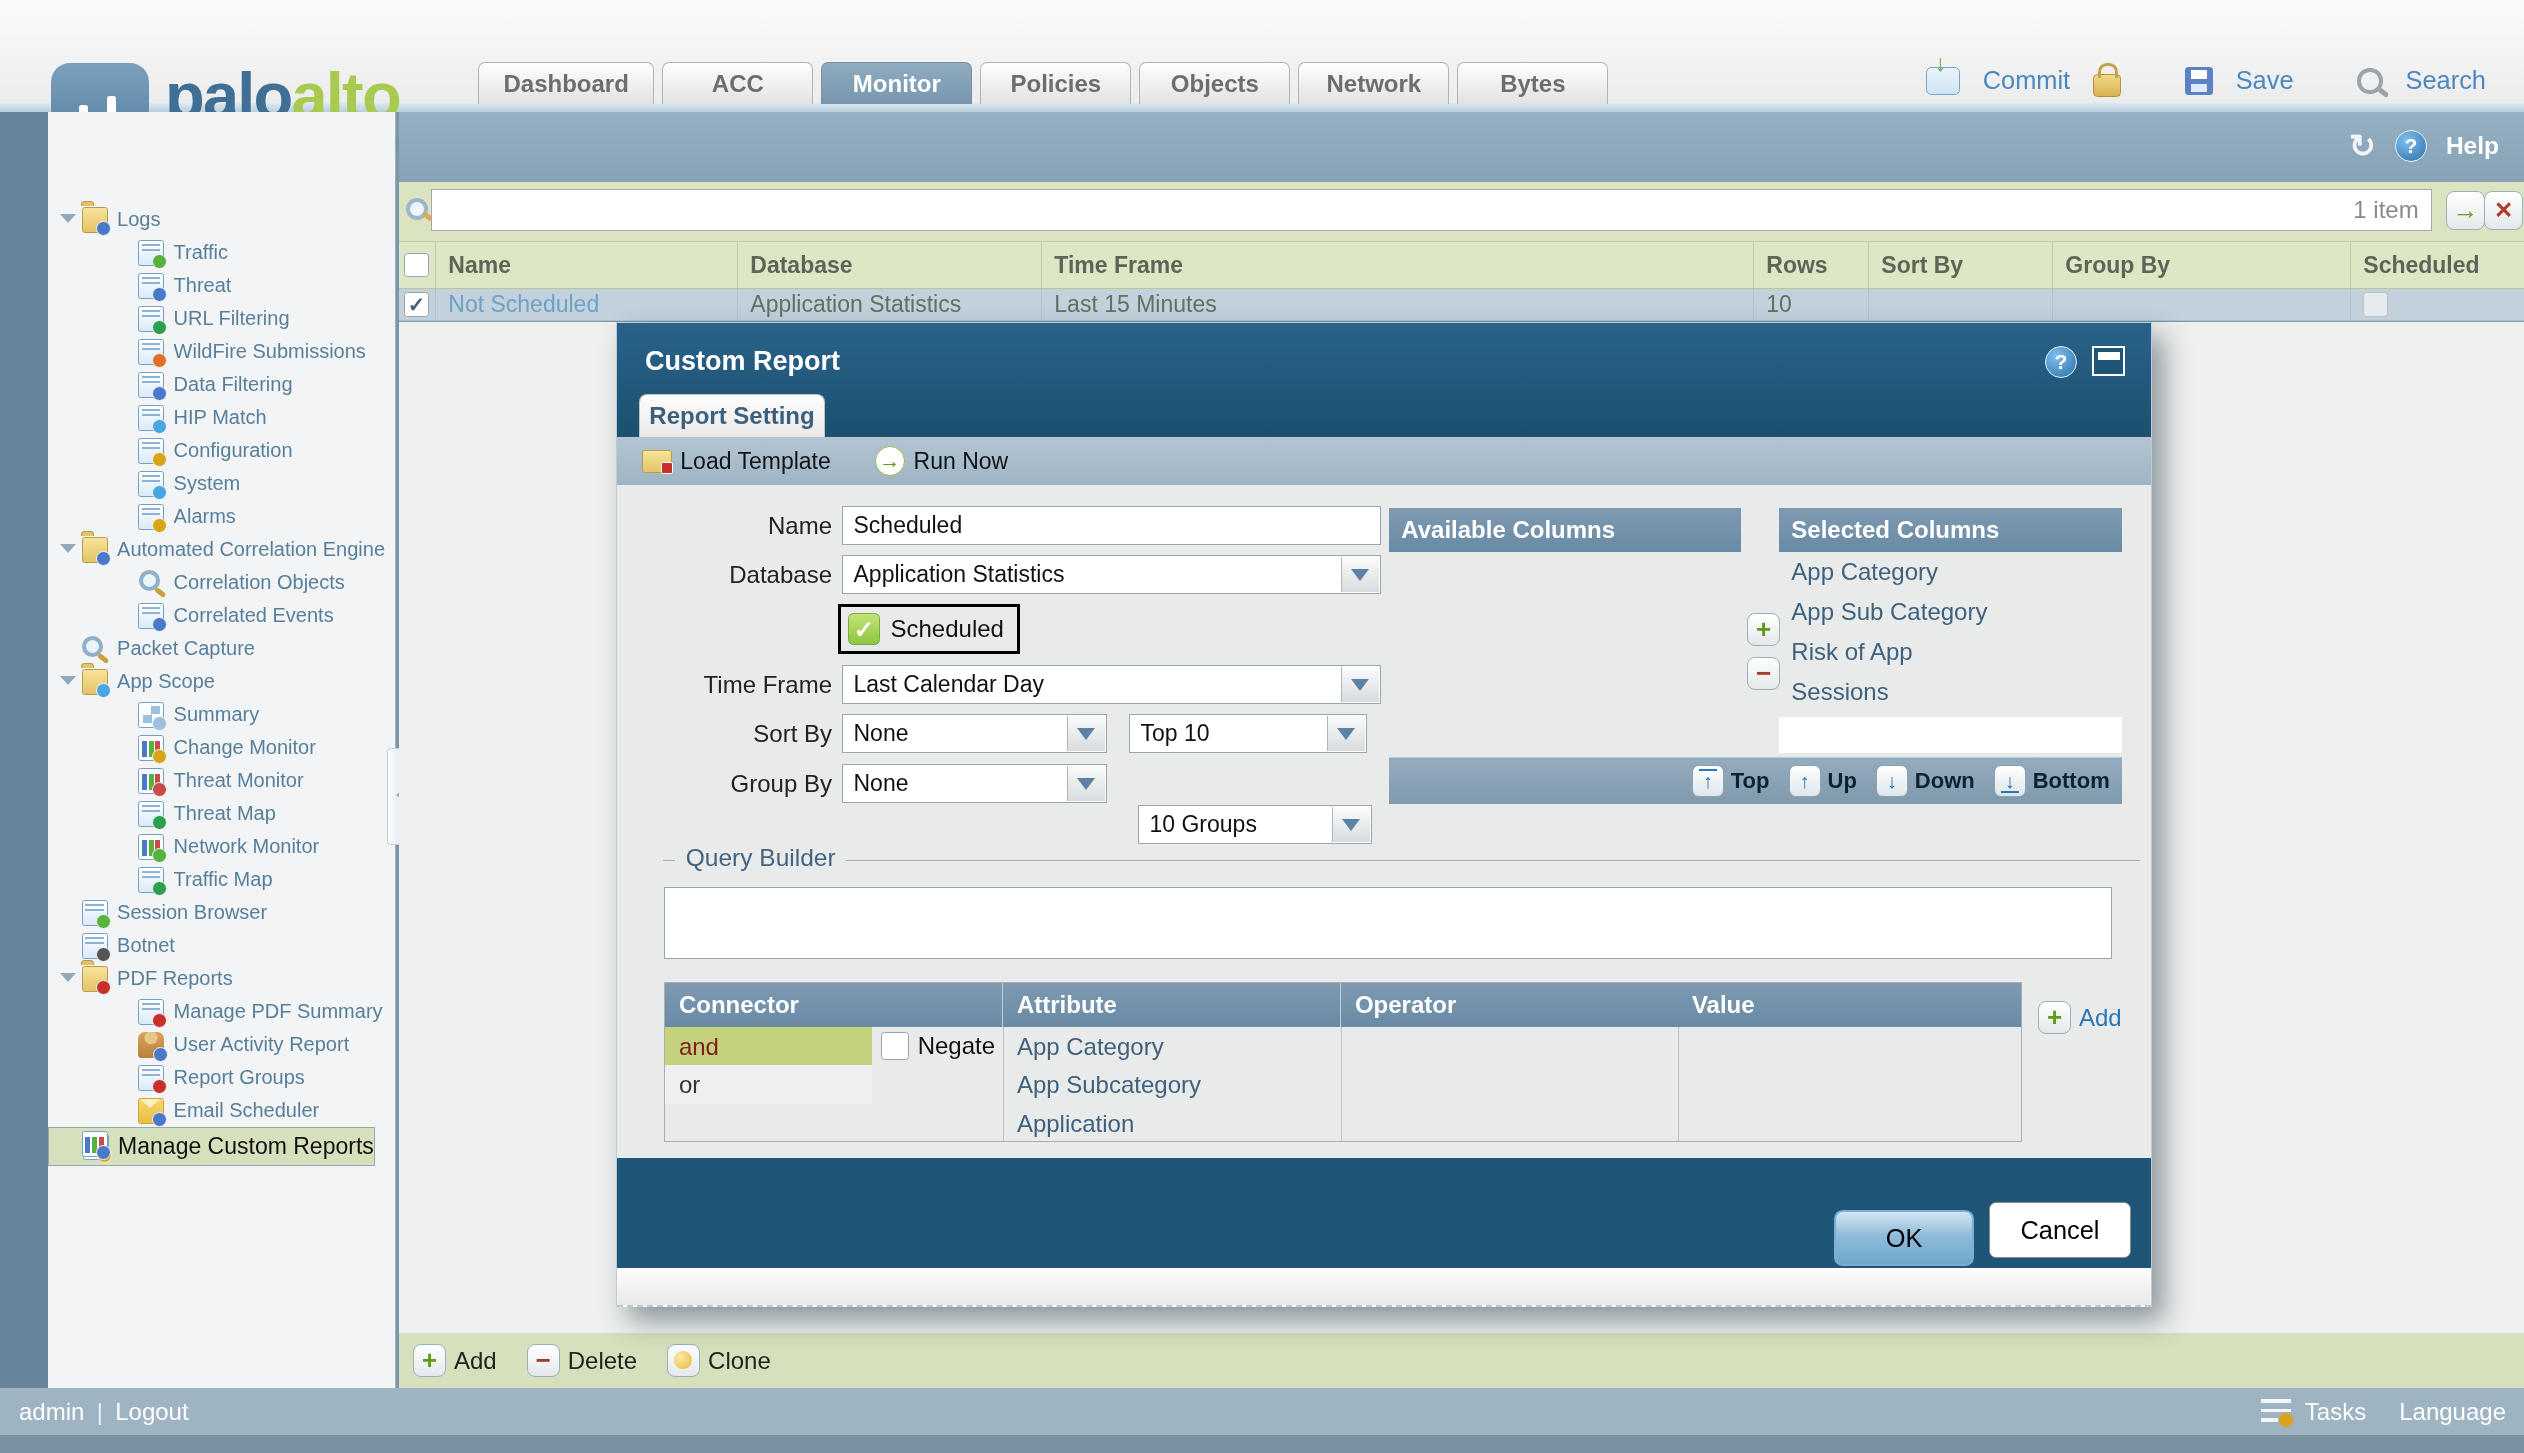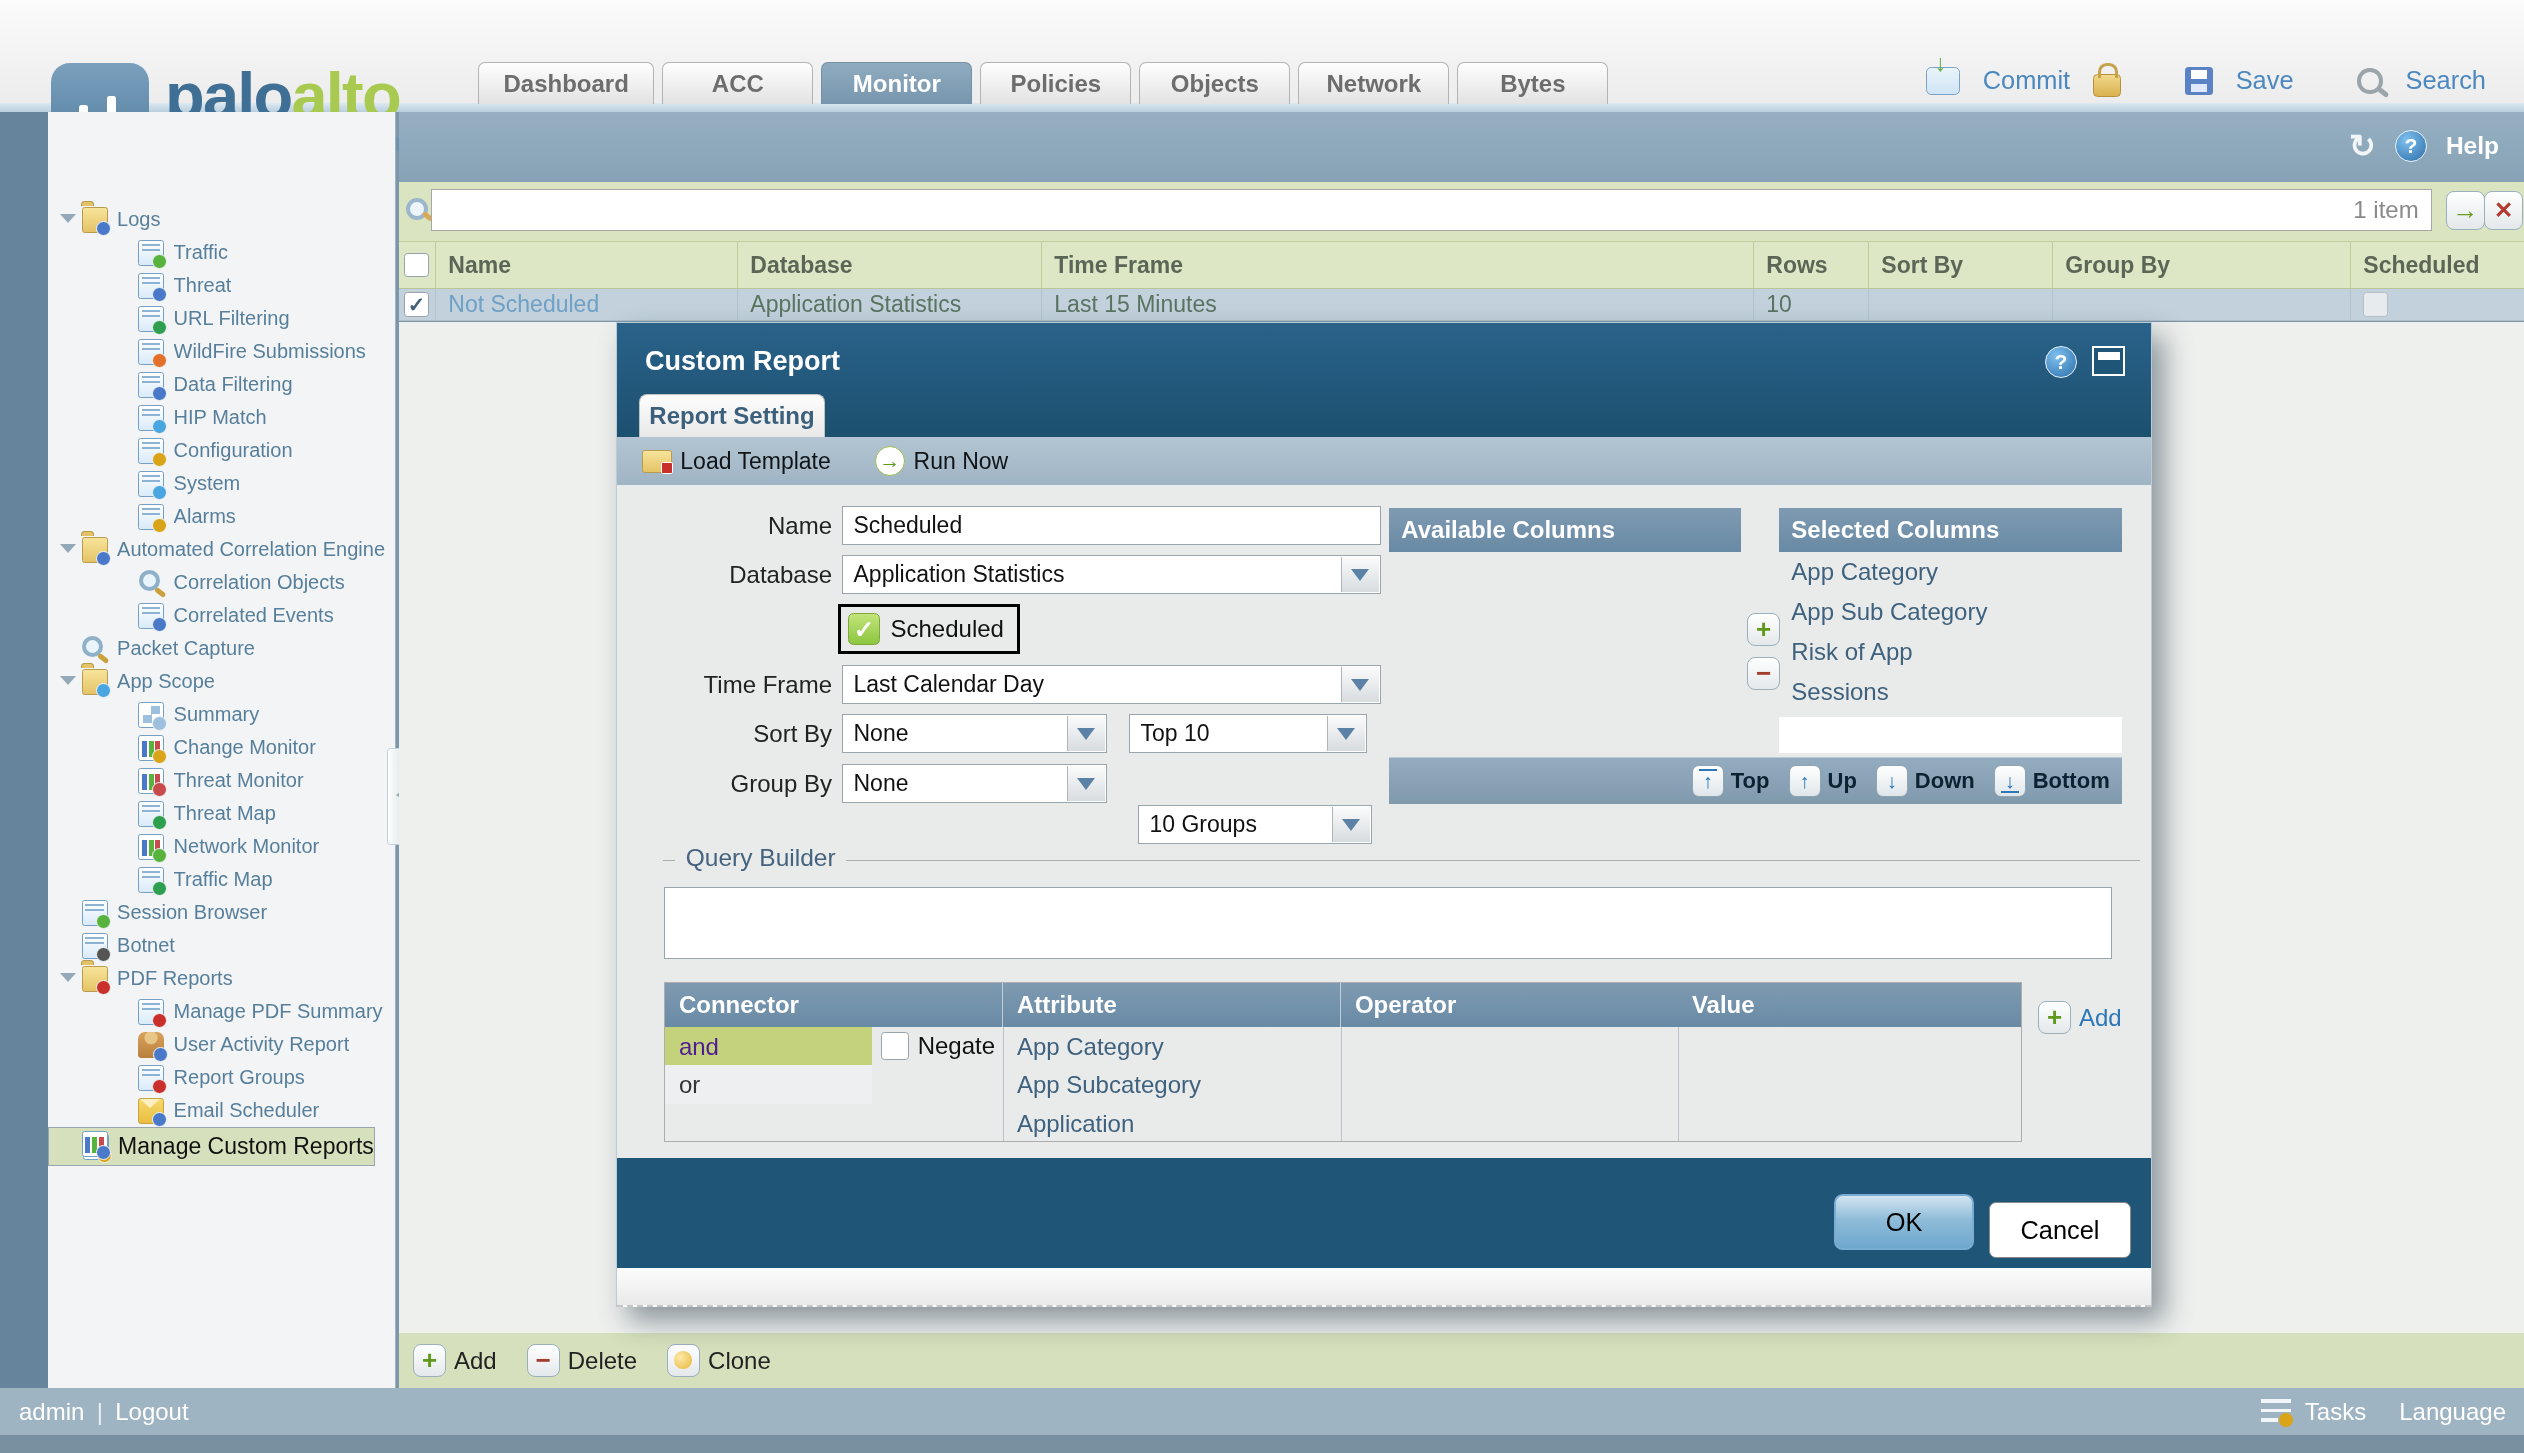--- a/index.html
+++ b/index.html
@@ -110,21 +110,21 @@
   .oic.bt::before{content:"";position:absolute;top:2.6px;left:6.1px;right:6.1px;height:2.6px;background:#2b77b8;}
   .oic.bb::before{content:"";position:absolute;bottom:2.6px;left:6.1px;right:6.1px;height:2.6px;background:#2b77b8;}
   .qb{position:absolute;border-top:0.9px solid #adadad;}
   .qb-legend{position:absolute;top:-17.5px;left:12.3px;background:#e9eaea;padding:0 10.5px;font-size:24.5px;font-weight:normal;color:#44637e;}
   .qb-text{position:absolute;background:#fff;border:0.9px solid #9aa6ae;box-sizing:border-box;}
   .qtable{position:absolute;border:0.9px solid #adadad;box-sizing:border-box;}
   .qth{position:absolute;top:0;height:44px;background:linear-gradient(#7e9ab1,#698aa5);color:#fff;font-weight:bold;font-size:24px;display:flex;align-items:center;padding-left:14px;box-sizing:border-box;border-right:1.8px solid #c2cdd6;}
   .qcol-line{position:absolute;top:44px;bottom:0;width:0.9px;background:#b9c2ca;}
   .qitem{position:absolute;height:39px;display:flex;align-items:center;padding-left:14px;font-size:24px;color:#3e617e;box-sizing:border-box;}
   .dlg-foot{position:absolute;left:0;top:835px;width:100%;height:110px;background:#1f5678;}
-  .btn-ok{position:absolute;left:1217px;top:36px;width:140px;height:56px;border-radius:8.8px;background:linear-gradient(#d3e5f1,#8fbcd9 45%,#6ea7cc);border:2.6px solid #79aed4;box-sizing:border-box;font-size:25.4px;color:#000;display:flex;align-items:center;justify-content:center;cursor:pointer;}
+  .btn-ok{position:absolute;left:1217px;top:52px;width:140px;height:56px;border-radius:8.8px;background:linear-gradient(#d3e5f1,#8fbcd9 45%,#6ea7cc);border:2.6px solid #79aed4;box-sizing:border-box;font-size:25.4px;color:#000;display:flex;align-items:center;justify-content:center;cursor:pointer;}
   .btn-cancel{position:absolute;left:1372px;top:44px;width:142px;height:56px;border-radius:7px;background:#fff;border:1.8px solid #8a8a8a;box-sizing:border-box;font-size:25.4px;color:#000;display:flex;align-items:center;justify-content:center;cursor:pointer;}
   .dlg-resize{position:absolute;left:0;top:945px;width:100%;height:39px;background:linear-gradient(#fcfcfc,#e9e9e9);border-top:1.8px solid #fff;border-bottom:2.6px dashed #c6c6c6;box-sizing:border-box;}
 </style>
 </head>
 <body>
 
 <div id="app">
 
   <div class="abs hdr"></div>
   <div class="abs hdr-line"></div>
@@ -522,21 +522,21 @@
         <span class="qb-legend">Query Builder</span>
         <div class="qb-text" style="left:0.9px;top:26px;width:1448px;height:72px;"></div>
         <div class="qtable" style="left:0.9px;top:121px;width:1358px;height:160px;">
           <div class="qth" style="left:0;width:338px;">Connector</div>
           <div class="qth" style="left:338px;width:338px;">Attribute</div>
           <div class="qth" style="left:676px;width:338px;">Operator</div>
           <div class="qth" style="left:1013px;width:343px;border-right:none;">Value</div>
           <div class="qcol-line" style="left:338px;"></div>
           <div class="qcol-line" style="left:676px;"></div>
           <div class="qcol-line" style="left:1013px;"></div>
-          <div class="qitem" style="left:0;top:44px;width:207px;background:#c5d27c;color:#4c1d95;text-align:center;">and</div>
+          <div class="qitem" style="left:0;top:44px;width:207px;background:#c5d27c;color:#7f1d1d;text-align:center;">and</div>
           <div class="qitem" style="left:0;top:82px;width:207px;background:#edeff0;color:#333;">or</div>
           <div style="position:absolute;left:216px;top:49px;display:flex;align-items:center;gap:8.8px;">
             <span class="cbx" style="width:28px;height:28px;"></span>
             <span style="font-size:24px;color:#111;">Negate</span>
           </div>
           <div>
 
           <div class="qitem qattr" style="left: 338px; top: 44px; width: 338px;">
                 <span>App Category</span>
               </div>

